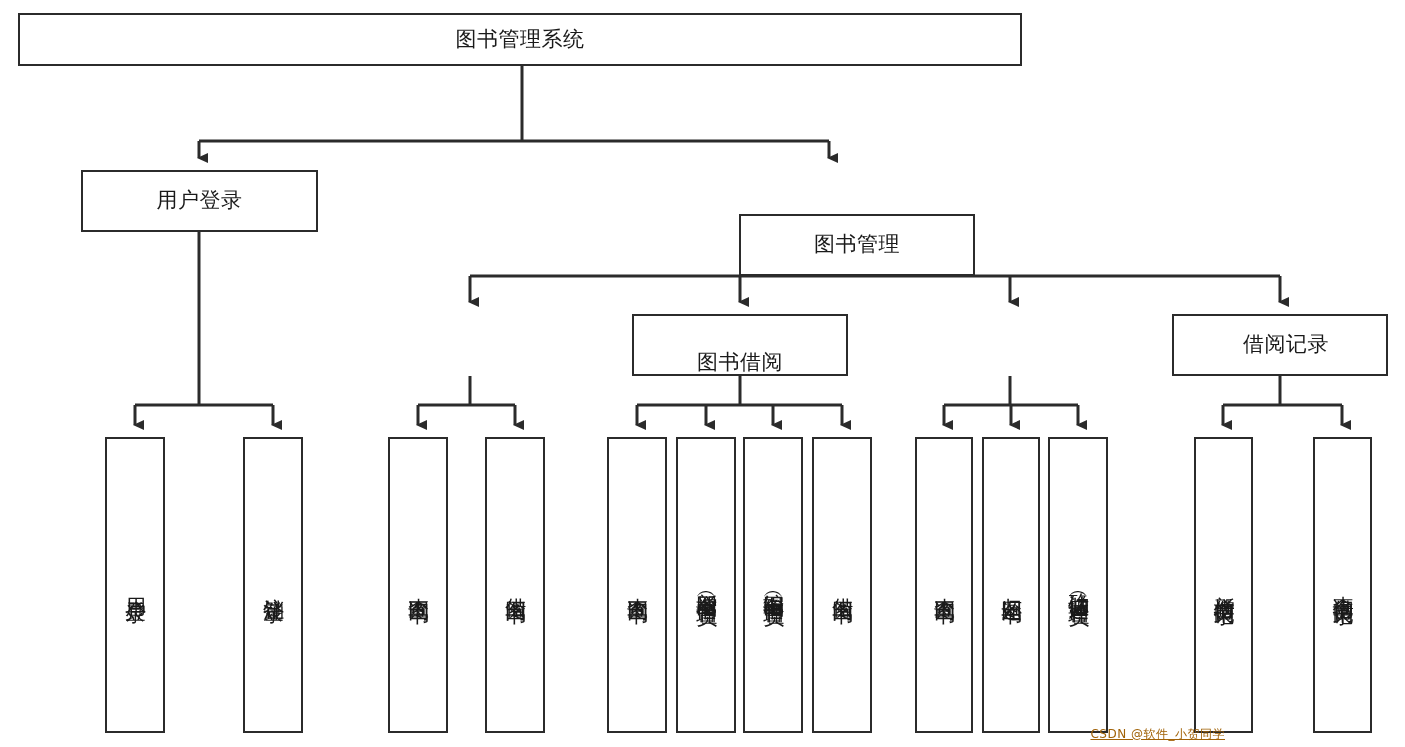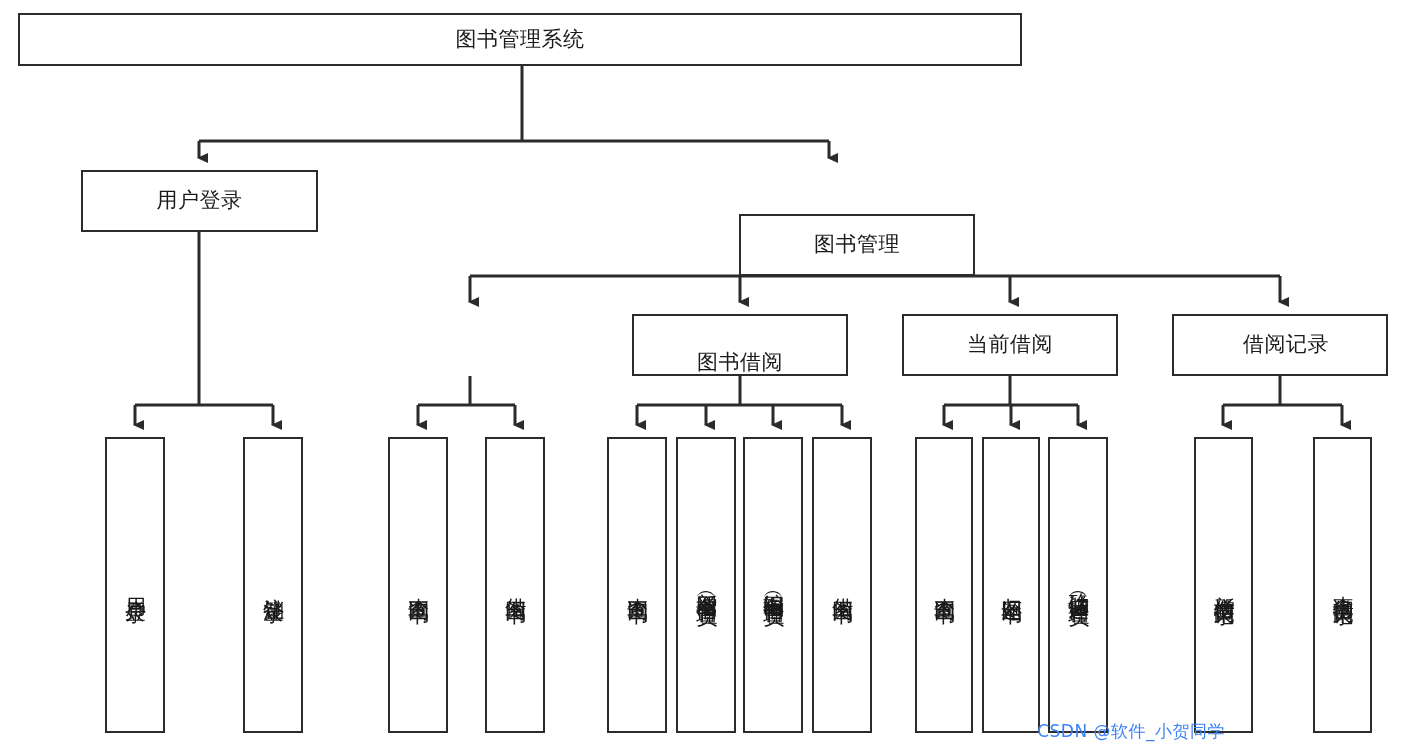--- a/index.html
+++ b/index.html
@@ -56,24 +56,25 @@
   }
   .node-v .vlabel {
     writing-mode: vertical-rl;
     text-orientation: upright;
     white-space: nowrap;
   }
   #watermark {
     position: absolute;
     right: 8px;
     bottom: 4px;
-    font-size: 17px;
-    color: #3b82f6;
+    font-size: 12px;
+    color: #a16207;
     letter-spacing: 0.5px;
     white-space: nowrap;
+    text-decoration: underline;
   }
 </style>
 </head>
 <body>
 
 <div id="diagram-root">
 
   <svg id="wires" viewBox="0 0 1405 747">
     <defs>
       <marker id="arrow" markerWidth="12" markerHeight="12" refX="5" refY="9" orient="auto" markerUnits="userSpaceOnUse">
@@ -131,23 +132,20 @@
   <div class="node node-h" style="left: 81px; top: 170px; width: 237px; height: 62px;">
     <span>用户登录</span>
   </div>
   <div class="node node-h" style="left: 739px; top: 170px; width: 236px; height: 62px; margin-top: 44px;">
     <span>图书管理</span>
   </div>
 
   <div class="node node-h" style="left: 632px; top: 314px; width: 216px; height: 62px; align-items: flex-end;">
     <span>图书借阅</span>
   </div>
-  <div class="node node-h" style="left: 902px; top: 314px; width: 216px; height: 62px;">
-    <span>当前借阅</span>
-  </div>
   <div class="node node-h" style="left: 1172px; top: 314px; width: 216px; height: 62px; padding-left: 12px;">
     <span>借阅记录</span>
   </div>
 
   <div class="node node-v" style="left: 105px; top: 437px; width: 60px; height: 296px;">
     <span class="vlabel">用户登录</span>
   </div>
   <div class="node node-v" style="left: 243px; top: 437px; width: 60px; height: 296px;">
     <span class="vlabel">注销登录</span>
   </div>

